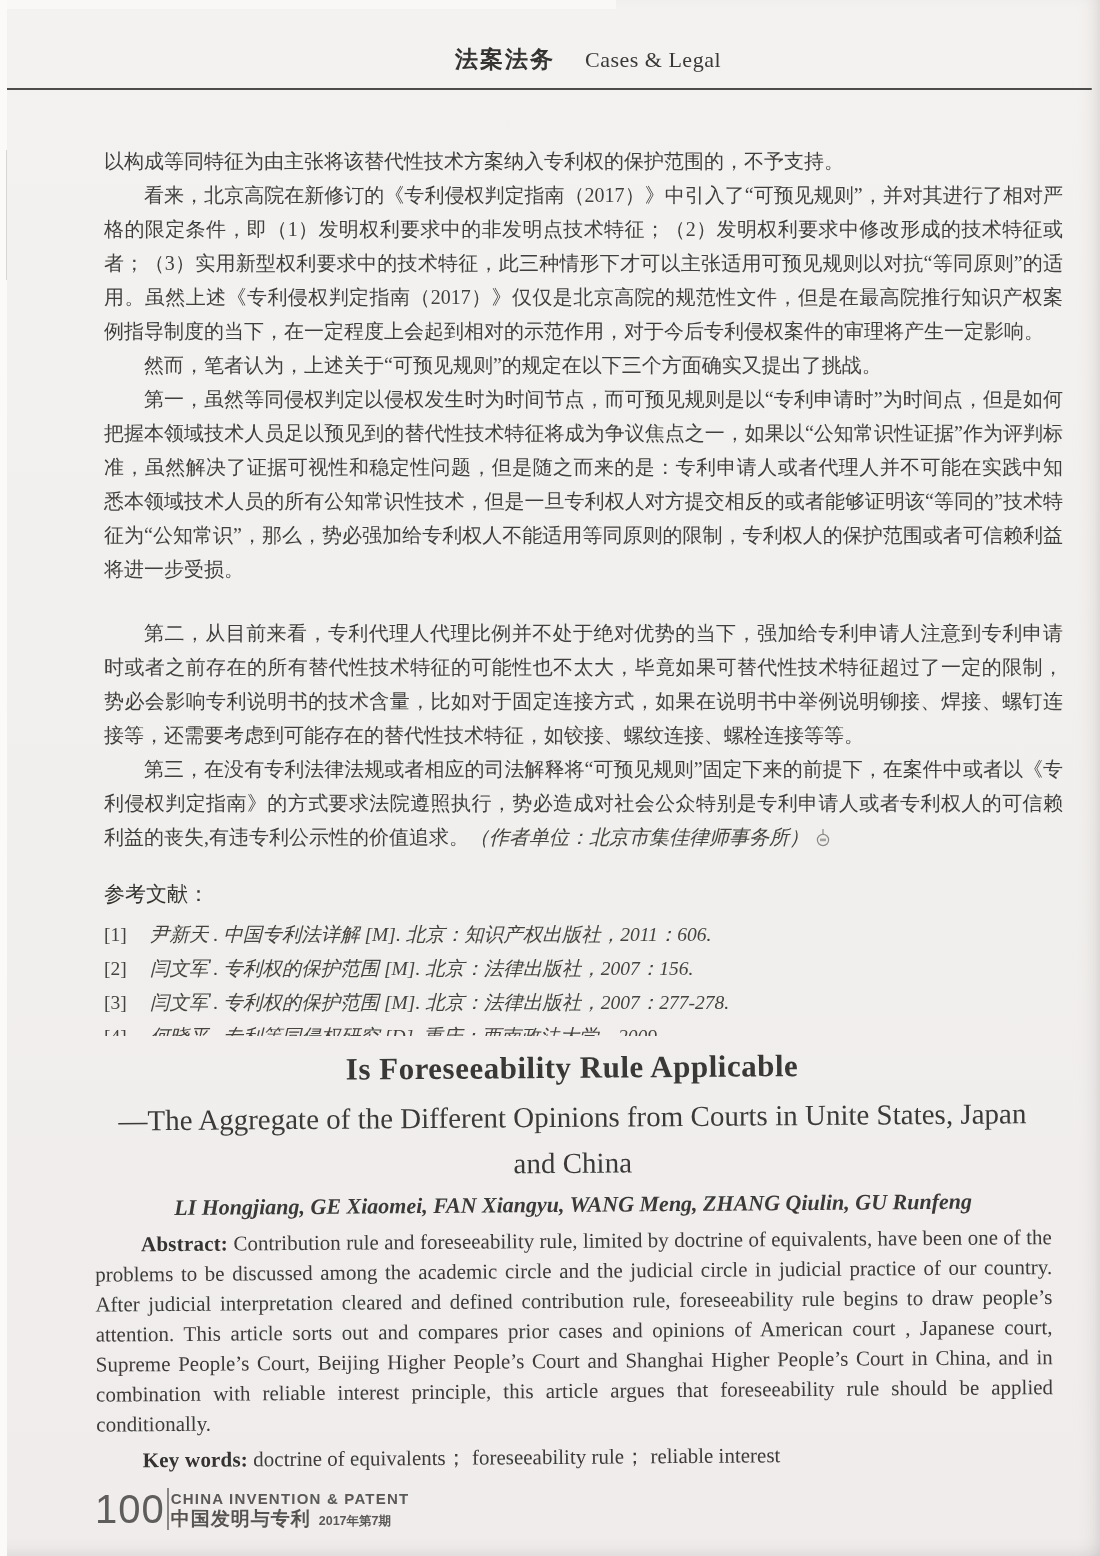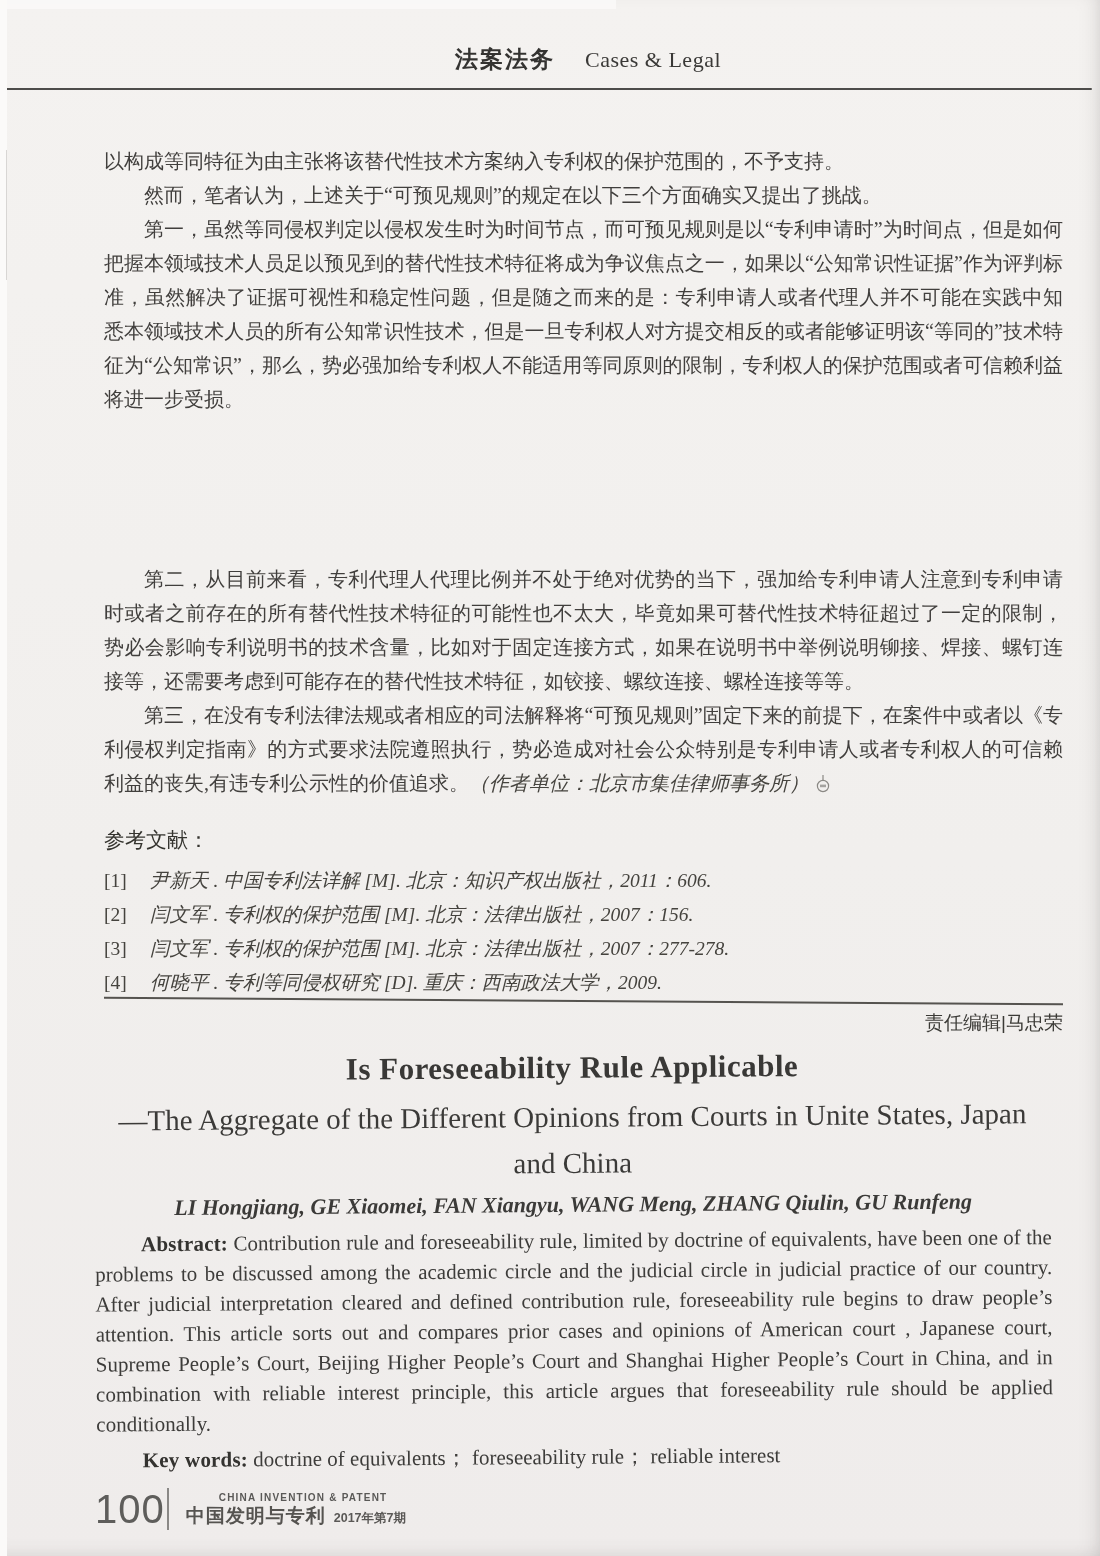--- a/index.html
+++ b/index.html
@@ -95,22 +95,22 @@
 
   
   .footer{
     position:absolute;left:95px;bottom:26px;
     display:flex;align-items:center;gap:2px;
     font-family:"Liberation Sans","DejaVu Sans",sans-serif;
   }
   .pg-num{font-size:40px;color:#5e5d5b;letter-spacing:1px;line-height:40px;}
   .pg-bar{width:2px;height:42px;background:#8a8886;}
   .journal{display:flex;flex-direction:column;justify-content:center;line-height:1;}
-  .j-en{font-size:10px;font-weight:bold;letter-spacing:1.2px;color:#5a5957;margin-left:48px;}
-  .j-cn-line{margin-top:3px;display:flex;align-items:baseline;gap:8px;margin-left:15px;}
+  .j-en{font-size:15px;font-weight:bold;letter-spacing:1.2px;color:#5a5957;}
+  .j-cn-line{margin-top:3px;display:flex;align-items:baseline;gap:8px;}
   .j-cn{font-size:19px;font-weight:bold;color:#555350;letter-spacing:1px;}
   .j-issue{font-size:12.5px;font-weight:bold;color:#5a5856;}
 </style>
 </head>
 <body>
 
 <div class="page">
   <div class="scan-left"></div>
   <div class="scan-top"></div>
 
@@ -118,20 +118,21 @@
     <div class="header-title">
       <span class="hd-cn">法案法务</span>
       <span class="hd-en">Cases &amp; Legal</span>
     </div>
     <div class="header-rule"></div>
   </header>
 
   <main class="columns">
     <section class="col col-left">
       <p class="cn no-indent">以构成等同特征为由主张将该替代性技术方案纳入专利权的保护范围的，不予支持。</p>
+      <p class="cn">看来，北京高院在新修订的《专利侵权判定指南（2017）》中引入了“可预见规则”，并对其进行了相对严格的限定条件，即（1）发明权利要求中的非发明点技术特征；（2）发明权利要求中修改形成的技术特征或者；（3）实用新型权利要求中的技术特征，此三种情形下才可以主张适用可预见规则以对抗“等同原则”的适用。虽然上述《专利侵权判定指南（2017）》仅仅是北京高院的规范性文件，但是在最高院推行知识产权案例指导制度的当下，在一定程度上会起到相对的示范作用，对于今后专利侵权案件的审理将产生一定影响。</p>
       <p class="cn">然而，笔者认为，上述关于“可预见规则”的规定在以下三个方面确实又提出了挑战。</p>
       <p class="cn">第一，虽然等同侵权判定以侵权发生时为时间节点，而可预见规则是以“专利申请时”为时间点，但是如何把握本领域技术人员足以预见到的替代性技术特征将成为争议焦点之一，如果以“公知常识性证据”作为评判标准，虽然解决了证据可视性和稳定性问题，但是随之而来的是：专利申请人或者代理人并不可能在实践中知悉本领域技术人员的所有公知常识性技术，但是一旦专利权人对方提交相反的或者能够证明该“等同的”技术特征为“公知常识”，那么，势必强加给专利权人不能适用等同原则的限制，专利权人的保护范围或者可信赖利益将进一步受损。</p>
     </section>
 
     <section class="col col-right">
       <p class="cn">第二，从目前来看，专利代理人代理比例并不处于绝对优势的当下，强加给专利申请人注意到专利申请时或者之前存在的所有替代性技术特征的可能性也不太大，毕竟如果可替代性技术特征超过了一定的限制，势必会影响专利说明书的技术含量，比如对于固定连接方式，如果在说明书中举例说明铆接、焊接、螺钉连接等，还需要考虑到可能存在的替代性技术特征，如铰接、螺纹连接、螺栓连接等等。</p>
       <p class="cn"><span>第三，在没有专利法律法规或者相应的司法解释将“可预见规则”固定下来的前提下，在案件中或者以《专利侵权判定指南》的方式要求法院遵照执行，势必造成对社会公众特别是专利申请人或者专利权人的可信赖利益的丧失,有违专利公示性的价值追求。</span><span class="kaiti">（作者单位：北京市集佳律师事务所）</span><svg class="end-icon" width="16" height="18" viewBox="0 0 16 18">
             <line x1="8" y1="0" x2="8" y2="6" stroke="#8a8884" stroke-width="1.2"></line>
             <circle cx="8" cy="11" r="5.6" fill="none" stroke="#8a8884" stroke-width="1.2"></circle>
             <rect x="5" y="9.6" width="6" height="2.6" fill="#8a8884" opacity=".75"></rect>

